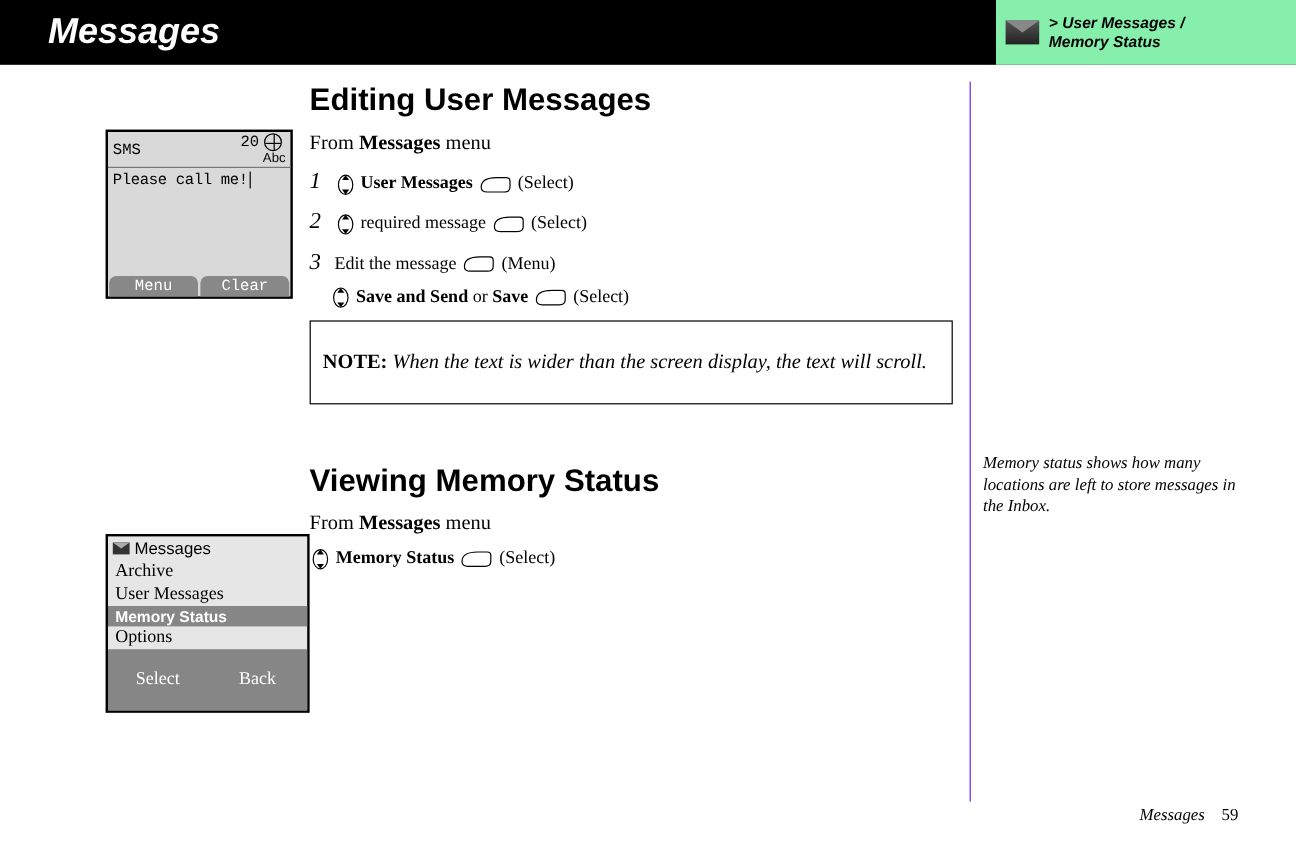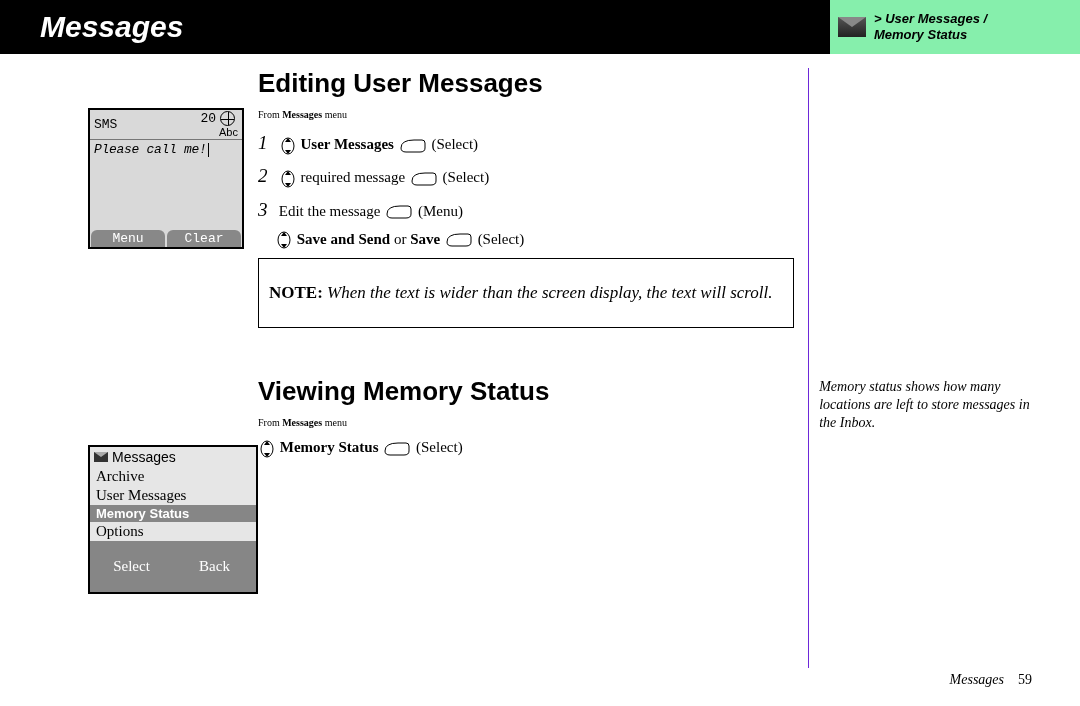--- a/index.html
+++ b/index.html
@@ -87,21 +87,21 @@
     font-size: 14px;
     line-height: 1.3;
   }
   h2.section {
     font-family: Arial, sans-serif;
     font-weight: bold;
     font-size: 26px;
     margin: 0 0 10px 0;
   }
   .from-line {
-    font-size: 10px;
+    font-size: 17px;
     margin-bottom: 6px;
   }
   .steps {
     font-size: 15px;
     line-height: 1.75;
     margin: 0 0 6px 0;
   }
   .step-num {
     font-family: Georgia, serif;
     font-style: italic;
@@ -147,21 +147,20 @@
   }
   .ps-mono {
     font-family: 'Courier New', monospace;
   }
   .ps-body {
     height: 86px;
     padding: 2px 4px;
     font-family: 'Courier New', monospace;
     font-size: 13px;
     letter-spacing: -0.3px;
-    font-style: italic;
   }
   .cursor {
     display: inline-block;
     width: 1px;
     height: 14px;
     background: #000;
     vertical-align: middle;
     margin-left: 1px;
   }
   .ps-soft {

